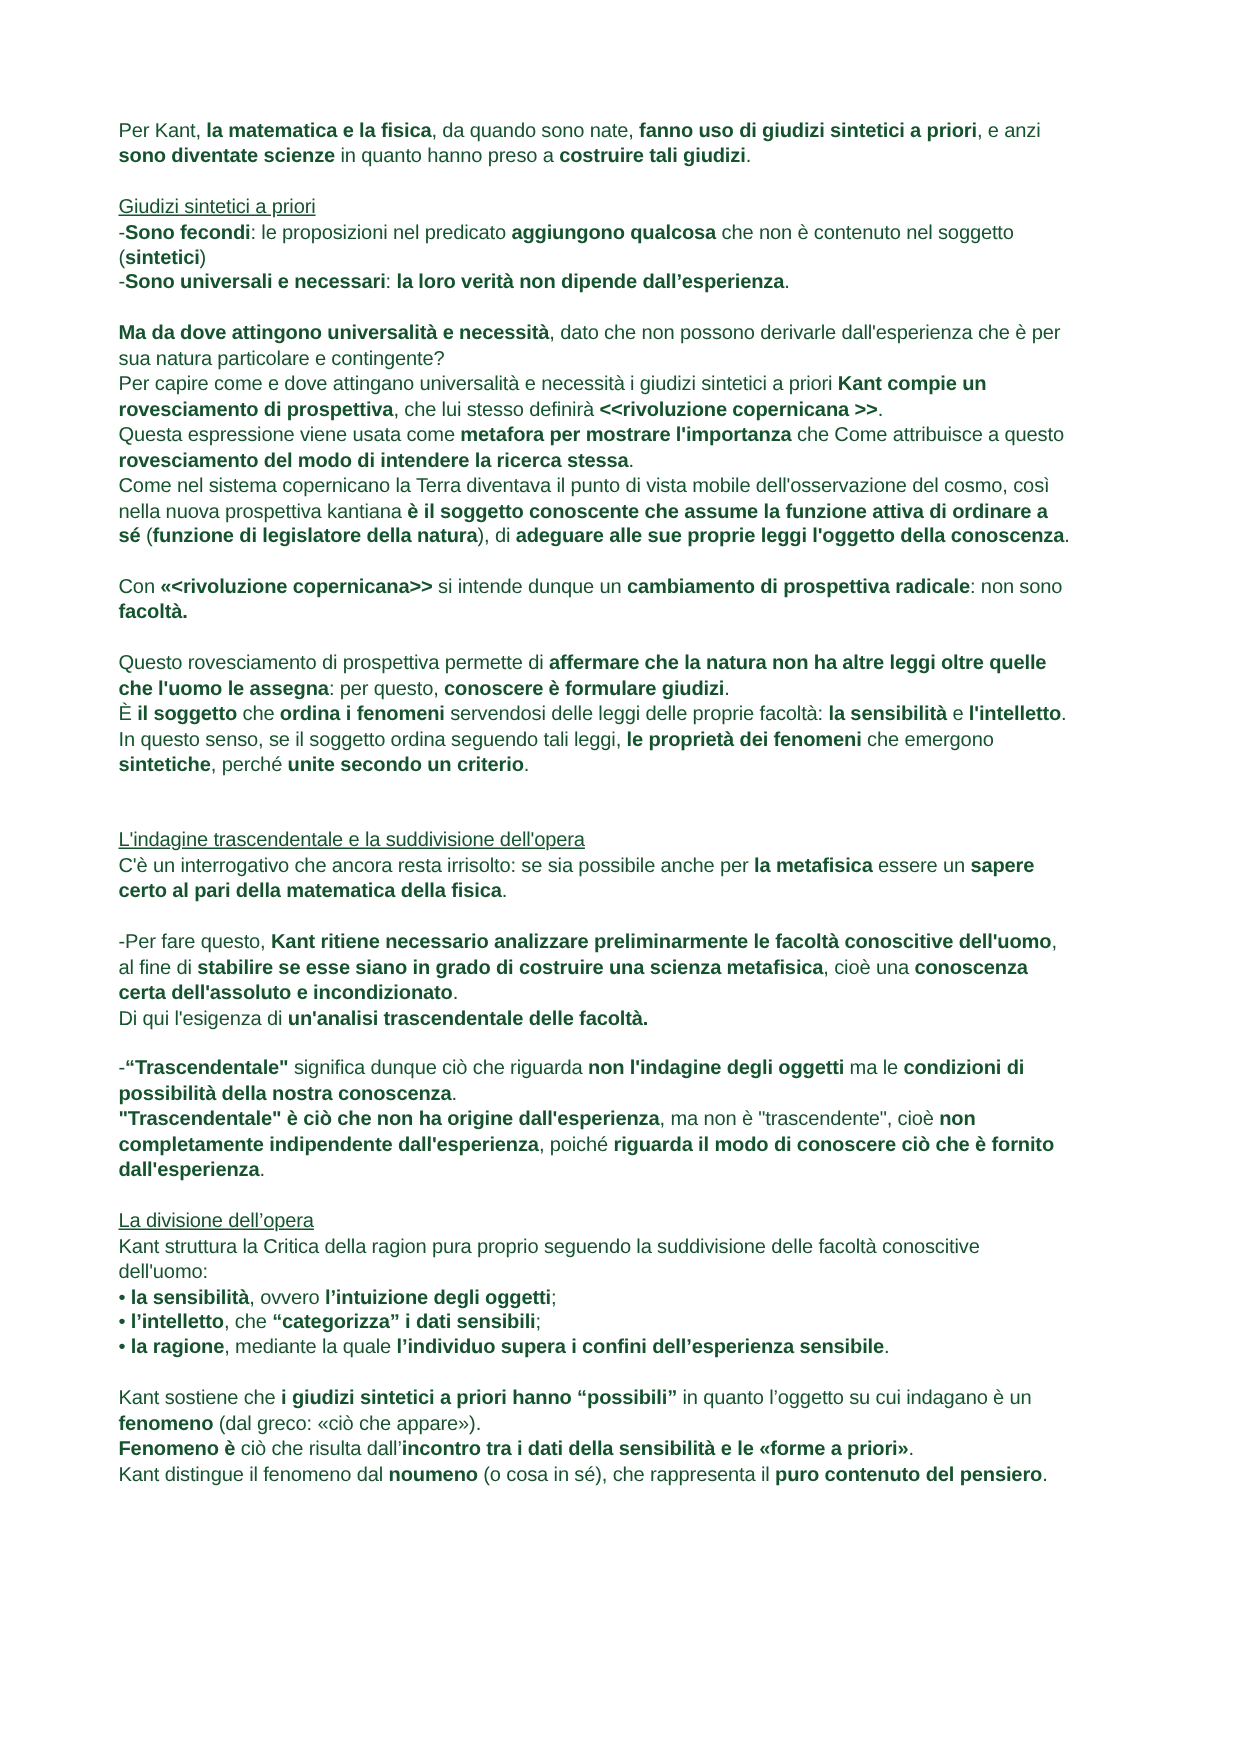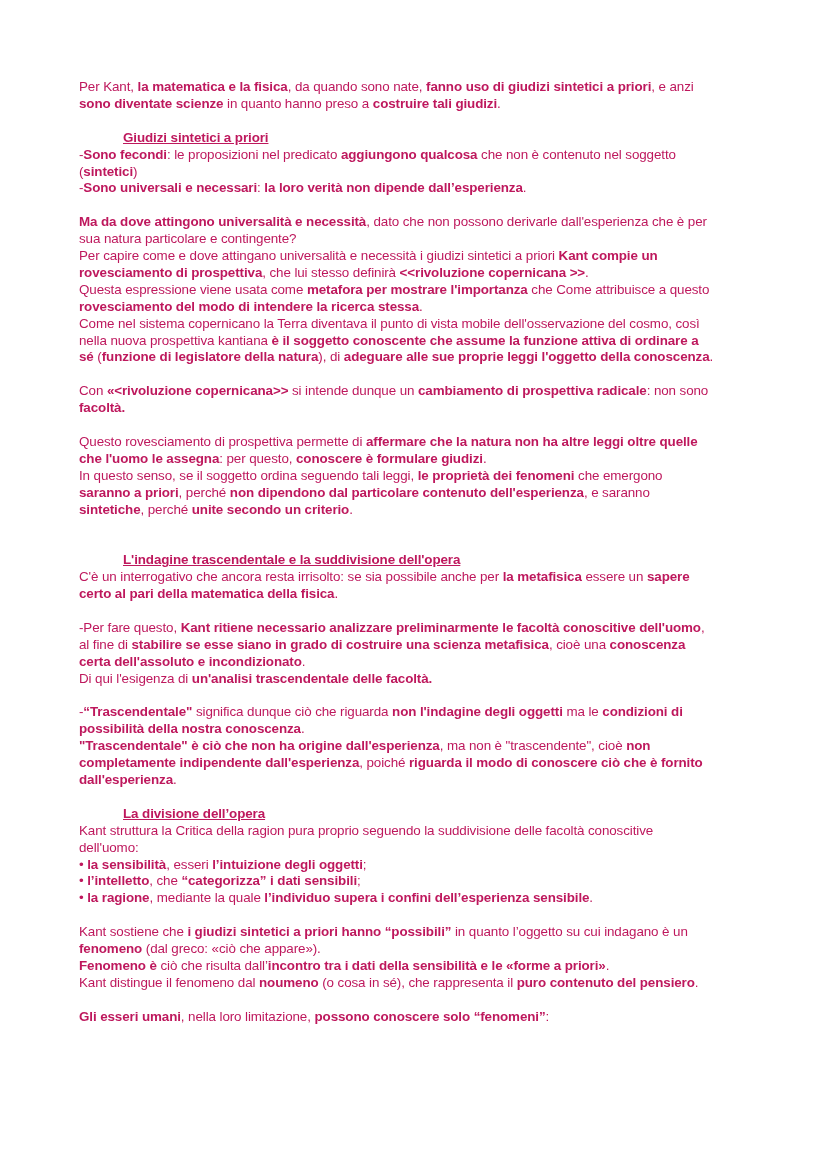--- a/index.html
+++ b/index.html
@@ -1,34 +1,34 @@
 <!DOCTYPE html>
 <html><head>
 <meta charset="utf-8">
 <style>
   html, body { margin: 0; padding: 0; background: #ffffff; }
   body { width: 828px; height: 1171px; overflow: hidden; }
   .page {
     position: relative;
     width: 828px; height: 1171px;
     background: #ffffff;
-    color: #be185d;
+    color: #14532d;
     font-family: "Liberation Sans", sans-serif;
     font-size: 13.4px;
     line-height: 16.9px;
     letter-spacing: -0.1px;
   }
   .content {
     position: absolute;
     left: 79px; top: 79px;
     width: 680px;
   }
   .line { display: block; white-space: nowrap; min-height: 16.9px; }
   .blank { display: block; height: 16.9px; }
-  .heading { font-weight: bold; text-decoration: underline; margin-left: 44px; }
+  .heading { font-weight: normal; text-decoration: underline; }
   b { font-weight: bold; }
 </style>
 </head>
 <body>
 
 <div class="page">
   <div class="content" id="doc-content">
       <div class="line"><span>Per Kant, </span><b>la matematica e la fisica</b><span>, da quando sono nate, </span><b>fanno uso di giudizi sintetici a priori</b><span>, e anzi</span></div>
       <div class="line"><b>sono diventate scienze</b><span> in quanto hanno preso a </span><b>costruire tali giudizi</b><span>.</span></div>
       <div class="blank"></div>
@@ -45,22 +45,22 @@
       <div class="line"><b>rovesciamento del modo di intendere la ricerca stessa</b><span>.</span></div>
       <div class="line"><span>Come nel sistema copernicano la Terra diventava il punto di vista mobile dell'osservazione del cosmo, così</span></div>
       <div class="line"><span>nella nuova prospettiva kantiana </span><b>è il soggetto conoscente che assume la funzione attiva di ordinare a</b></div>
       <div class="line"><b>sé</b><span> (</span><b>funzione di legislatore della natura</b><span>), di </span><b>adeguare alle sue proprie leggi l'oggetto della conoscenza</b><span>.</span></div>
       <div class="blank"></div>
       <div class="line"><span>Con </span><b>«&lt;rivoluzione copernicana&gt;&gt;</b><span> si intende dunque un </span><b>cambiamento di prospettiva radicale</b><span>: non sono</span></div>
       <div class="line"><b>facoltà.</b></div>
       <div class="blank"></div>
       <div class="line"><span>Questo rovesciamento di prospettiva permette di </span><b>affermare che la natura non ha altre leggi oltre quelle</b></div>
       <div class="line"><b>che l'uomo le assegna</b><span>: per questo, </span><b>conoscere è formulare giudizi</b><span>.</span></div>
+      <div class="line"><span>È </span><b>il soggetto</b><span> che </span><b>ordina i fenomeni</b><span> servendosi delle leggi delle proprie facoltà: </span><b>la sensibilità</b><span> e </span><b>l'intelletto</b><span>.</span></div>
       <div class="line"><span>In questo senso, se il soggetto ordina seguendo tali leggi, </span><b>le proprietà dei fenomeni</b><span> che emergono</span></div>
-      <div class="line"><b>saranno a priori</b><span>, perché </span><b>non dipendono dal particolare contenuto dell'esperienza</b><span>, e saranno</span></div>
       <div class="line"><b>sintetiche</b><span>, perché </span><b>unite secondo un criterio</b><span>.</span></div>
       <div class="blank"></div>
       <div class="blank"></div>
       <div class="line heading">L'indagine trascendentale e la suddivisione dell'opera</div>
       <div class="line"><span>C'è un interrogativo che ancora resta irrisolto: se sia possibile anche per </span><b>la metafisica</b><span> essere un </span><b>sapere</b></div>
       <div class="line"><b>certo al pari della matematica della fisica</b><span>.</span></div>
       <div class="blank"></div>
       <div class="line"><span>-Per fare questo, </span><b>Kant ritiene necessario analizzare preliminarmente le facoltà conoscitive dell'uomo</b><span>,</span></div>
       <div class="line"><span>al fine di </span><b>stabilire se esse siano in grado di costruire una scienza metafisica</b><span>, cioè una </span><b>conoscenza</b></div>
       <div class="line"><b>certa dell'assoluto e incondizionato</b><span>.</span></div>
@@ -68,24 +68,23 @@
       <div class="blank"></div>
       <div class="line"><span>-</span><b>“Trascendentale"</b><span> significa dunque ciò che riguarda </span><b>non l'indagine degli oggetti</b><span> ma le </span><b>condizioni di</b></div>
       <div class="line"><b>possibilità della nostra conoscenza</b><span>.</span></div>
       <div class="line"><b>"Trascendentale" è ciò che non ha origine dall'esperienza</b><span>, ma non è "trascendente", cioè </span><b>non</b></div>
       <div class="line"><b>completamente indipendente dall'esperienza</b><span>, poiché </span><b>riguarda il modo di conoscere ciò che è fornito</b></div>
       <div class="line"><b>dall'esperienza</b><span>.</span></div>
       <div class="blank"></div>
       <div class="line heading">La divisione dell’opera</div>
       <div class="line"><span>Kant struttura la Critica della ragion pura proprio seguendo la suddivisione delle facoltà conoscitive</span></div>
       <div class="line"><span>dell'uomo:</span></div>
-      <div class="line"><span>• </span><b>la sensibilità</b><span>, esseri </span><b>l’intuizione degli oggetti</b><span>;</span></div>
+      <div class="line"><span>• </span><b>la sensibilità</b><span>, ovvero </span><b>l’intuizione degli oggetti</b><span>;</span></div>
       <div class="line"><span>• </span><b>l’intelletto</b><span>, che </span><b>“categorizza” i dati sensibili</b><span>;</span></div>
       <div class="line"><span>•  </span><b>la ragione</b><span>, mediante la quale </span><b>l’individuo supera i confini dell’esperienza sensibile</b><span>.</span></div>
       <div class="blank"></div>
       <div class="line"><span>Kant sostiene che </span><b>i giudizi sintetici a priori hanno “possibili”</b><span> in quanto l’oggetto su cui indagano è un</span></div>
       <div class="line"><b>fenomeno</b><span> (dal greco: «ciò che appare»).</span></div>
       <div class="line"><b>Fenomeno è</b><span> ciò che risulta dall’</span><b>incontro tra i dati della sensibilità e le «forme a priori»</b><span>.</span></div>
       <div class="line"><span>Kant distingue il fenomeno dal </span><b>noumeno</b><span> (o cosa in sé), che rappresenta il </span><b>puro contenuto del pensiero</b><span>.</span></div>
       <div class="blank"></div>
-      <div class="line"><b>Gli esseri umani</b><span>, nella loro limitazione, </span><b>possono conoscere solo “fenomeni”</b><span>:</span></div>
     </div>
 </div>
 
 </body></html>

